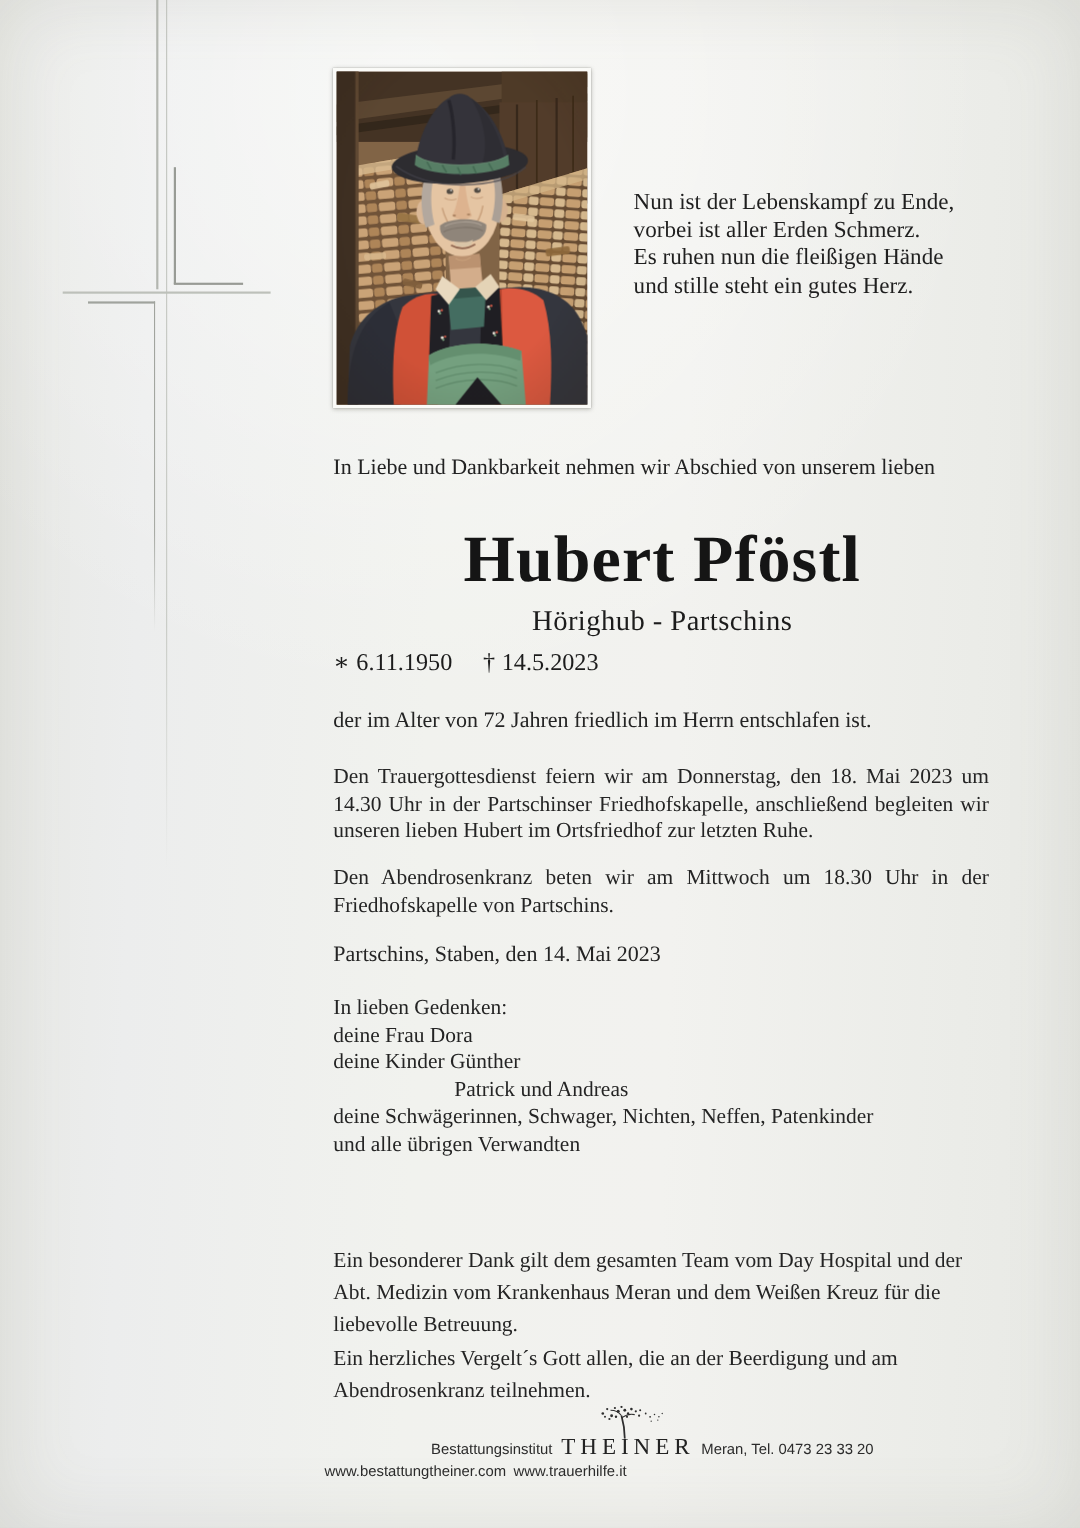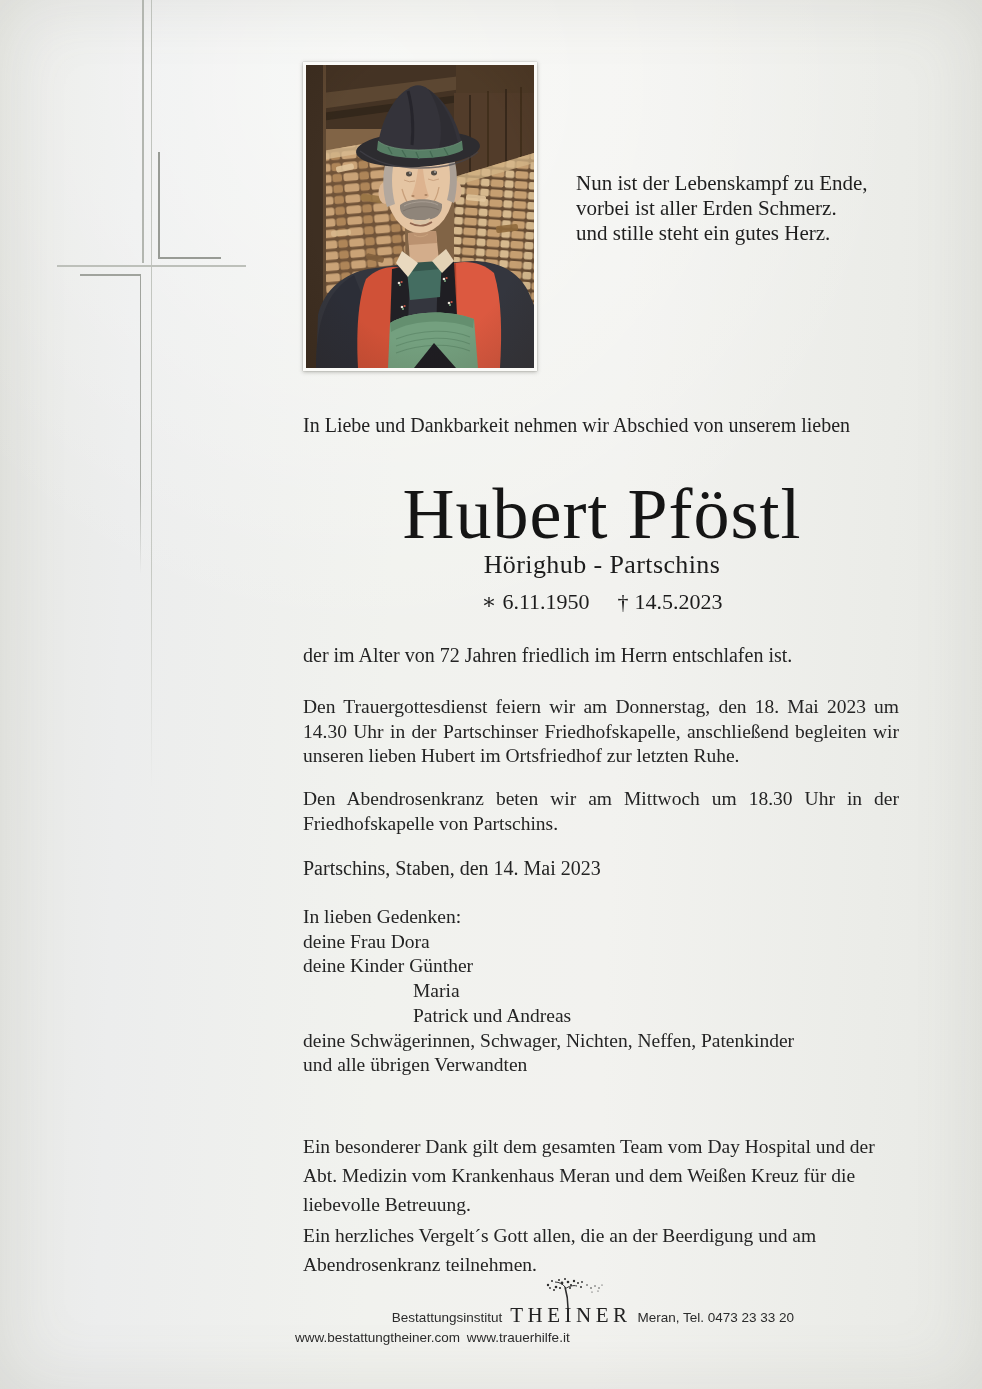--- a/index.html
+++ b/index.html
@@ -23,23 +23,23 @@
   .xdh2{left:80px;top:274px;width:61px;height:1.5px;background:#a0a39d;}
   .xdv2{left:139.5px;top:274px;width:1.5px;height:300px;background:linear-gradient(#a0a39d 0%,#a8aba5 70%,rgba(168,171,165,0) 100%);}
   
   .photo{left:303px;top:62px;width:228px;height:303px;border:3px solid #fbfbf8;
          box-shadow:0 1px 4px rgba(70,70,58,.38),0 0 1px rgba(0,0,0,.3);}
   .photo svg{display:block;}
   
   .poem{left:576px;top:171px;width:340px;font-size:21px;line-height:25.2px;color:#1f1f1f;}
   
   .intro{left:303px;top:414px;width:598px;font-size:20px;color:#222;}
-  .name{left:303px;top:477px;width:598px;margin:0;text-align:center;font-size:72px;font-weight:400;letter-spacing:1px;color:#151515;line-height:1.05;}
+  .name{left:303px;top:477px;width:598px;margin:0;text-align:center;font-size:60px;font-weight:700;letter-spacing:1px;color:#151515;line-height:1.05;}
   .origin{left:303px;top:550px;width:598px;text-align:center;font-size:26px;letter-spacing:.4px;color:#1c1c1c;}
-  .dates{left:303px;top:589px;width:598px;text-align:center;font-size:22px;color:#1c1c1c;}
+  .dates{left:303px;top:589px;width:598px;text-align:left;font-size:22px;color:#1c1c1c;}
   .dates .sym{margin-right:6px;}
   .dates .gap{display:inline-block;width:28px;}
   
   .bodyline{font-size:20px;color:#242424;}
   .age{left:303px;top:644px;}
   .para{width:596px;font-size:19.5px;line-height:24.6px;color:#242424;}
   .jl{text-align:justify;text-align-last:justify;}
   .service{left:303px;top:695px;}
   .rosary{left:303px;top:787px;}
   .dateline{left:303px;top:857px;}
@@ -222,20 +222,21 @@
         </g>
       </g>
       <rect width="228" height="303" fill="#eedfc8" opacity="0.05"></rect>
       <rect width="228" height="303" fill="url(#vign)"></rect>
     </svg>
   </figure>
 
   <div class="abs poem">
     <div>Nun ist der Lebenskampf zu Ende,</div>
     <div>vorbei ist aller Erden Schmerz.</div>
+    <div>Es ruhen nun die fleißigen Hände</div>
     <div>und stille steht ein gutes Herz.</div>
   </div>
 
   <div class="abs intro">In Liebe und Dankbarkeit nehmen wir Abschied von unserem lieben</div>
 
   <h1 class="abs name">Hubert Pföstl</h1>
   <div class="abs origin">Hörighub - Partschins</div>
   <div class="abs dates">
     <span class="sym">∗</span><span>6.11.1950</span><span class="gap"></span><span class="sym">†</span><span>14.5.2023</span>
   </div>
@@ -252,21 +253,20 @@
     <div class="jl">Den Abendrosenkranz beten wir am Mittwoch um 18.30 Uhr in der</div>
     <div>Friedhofskapelle von Partschins.</div>
   </div>
 
   <div class="abs bodyline dateline">Partschins, Staben, den 14. Mai 2023</div>
 
   <div class="abs mourners">
     <div>In lieben Gedenken:</div>
     <div>deine Frau Dora</div>
     <div>deine Kinder Günther</div>
-    <div class="indent">Maria</div>
     <div class="indent">Patrick und Andreas</div>
     <div>deine Schwägerinnen, Schwager, Nichten, Neffen, Patenkinder</div>
     <div>und alle übrigen Verwandten</div>
   </div>
 
   <div class="abs para thanks1">
     <div>Ein besonderer Dank gilt dem gesamten Team vom Day Hospital und der</div>
     <div>Abt. Medizin vom Krankenhaus Meran und dem Weißen Kreuz für die</div>
     <div>liebevolle Betreuung.</div>
   </div>

